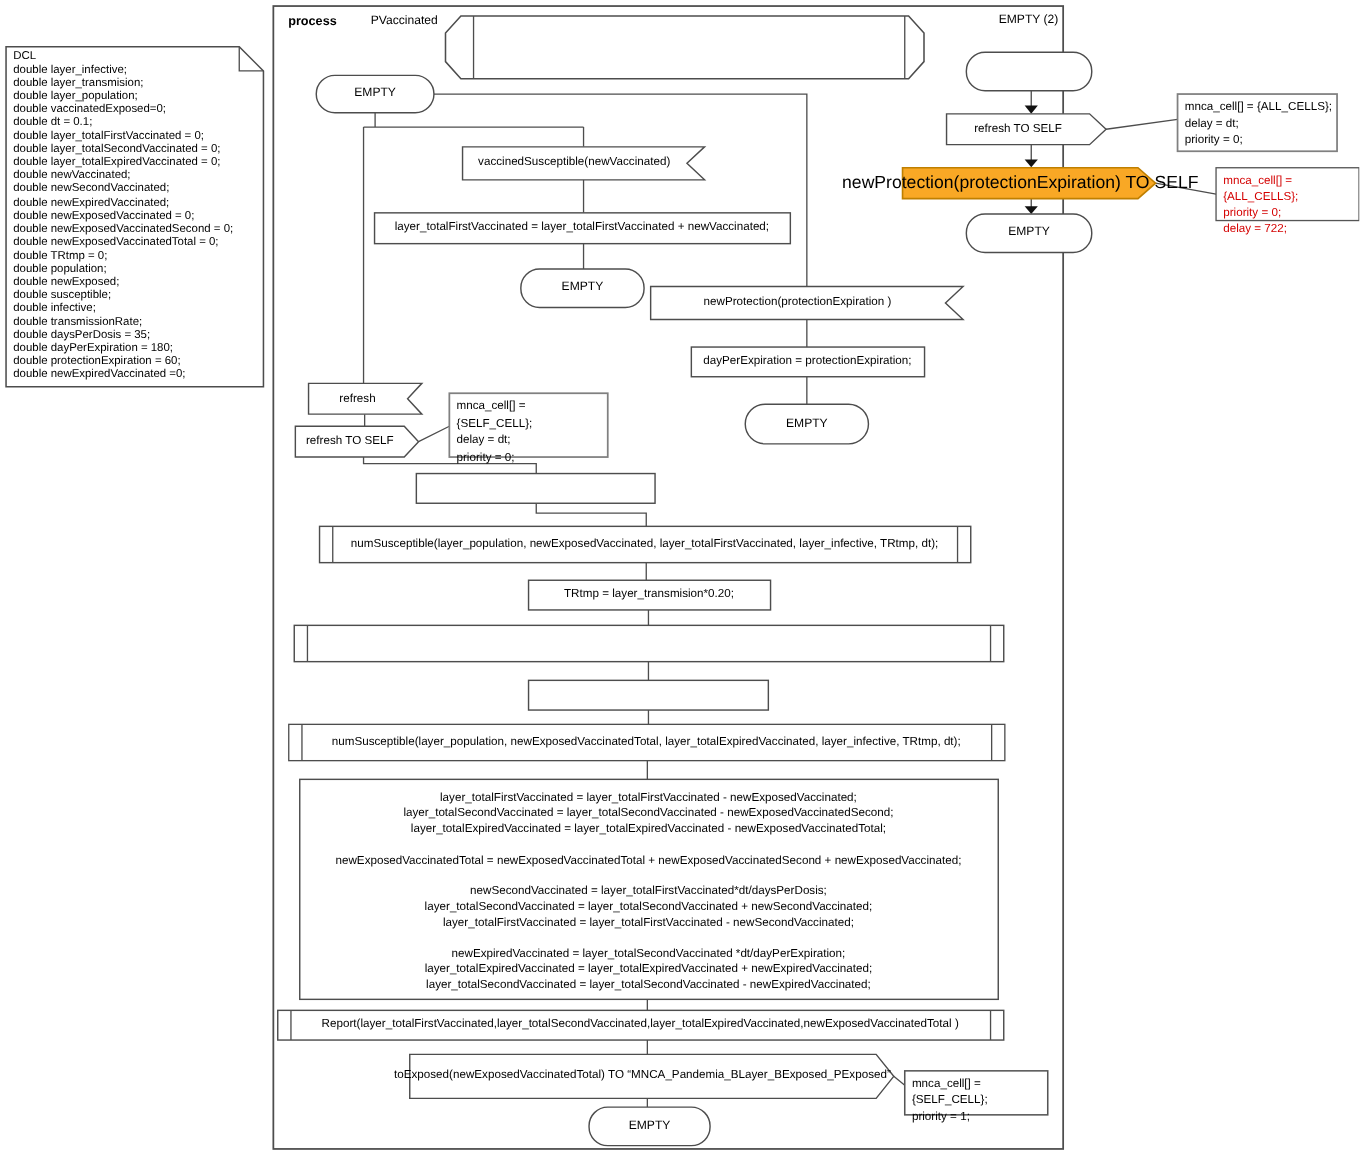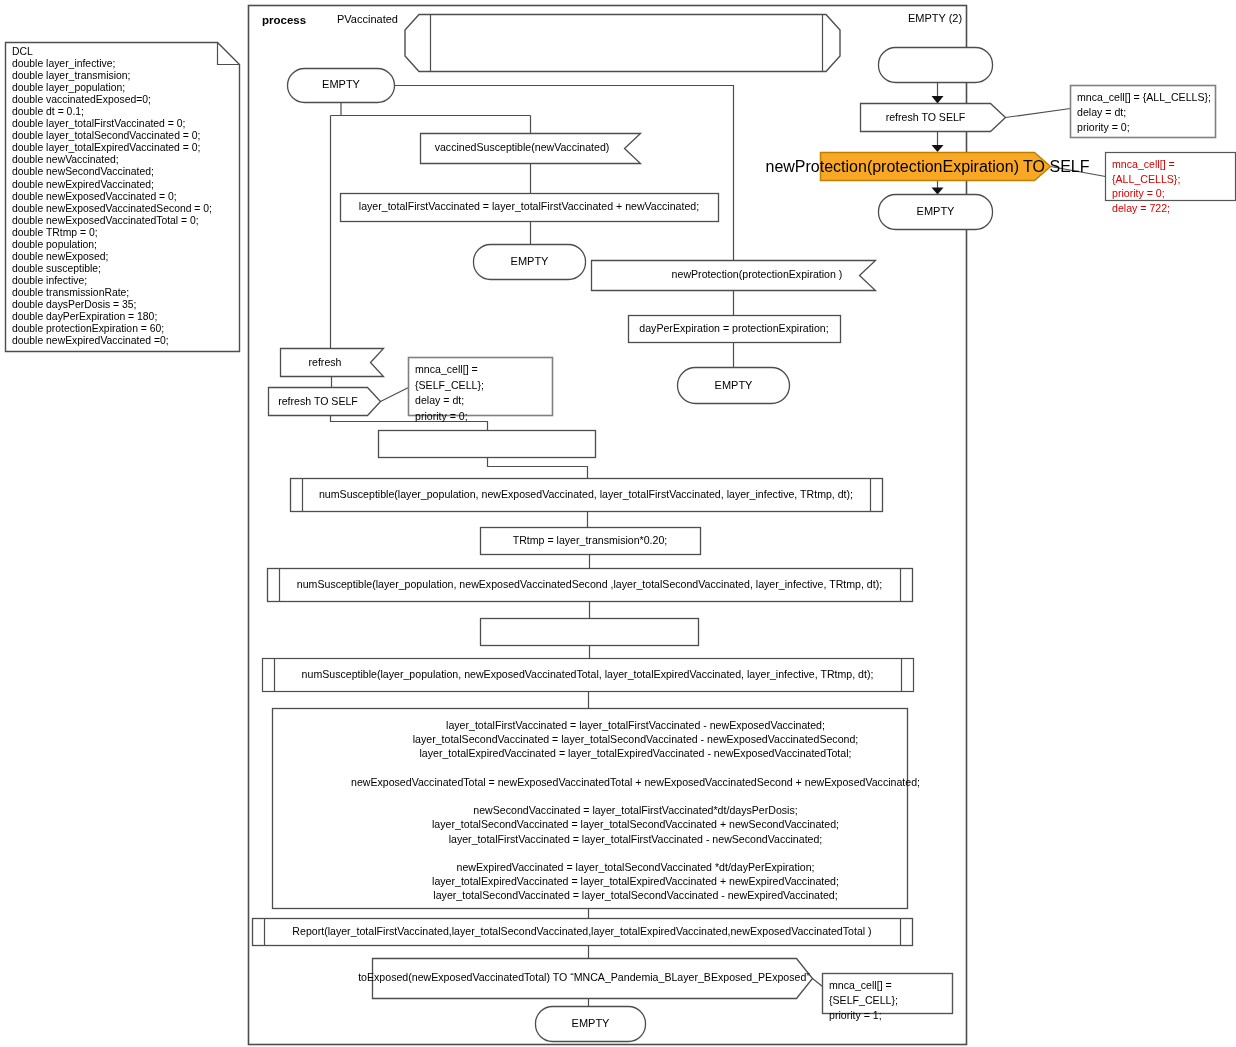--- a/index.html
+++ b/index.html
@@ -7,21 +7,21 @@
          font-family:"Liberation Sans", sans-serif;color:#000;overflow:hidden;}
   #wires,#shapes{position:absolute;left:0;top:0;}
   .lbl{position:absolute;display:flex;align-items:center;justify-content:center;
        text-align:center;font-size:10.6px;line-height:1.25;white-space:nowrap;z-index:3;}
   .left{justify-content:flex-start;text-align:left;}
   .preline{white-space:pre-line;display:block;}
   .wrap{white-space:normal;}
   .bold{font-weight:bold;}
   .red{color:#d40000;}
   .small{font-size:10.3px;line-height:12px;}
-  .blocktext{font-size:10.6px;line-height:14.2px;padding-top:10px;align-items:flex-start;padding-left:46px;}
+  .blocktext{font-size:10.6px;line-height:14.2px;padding-top:10px;align-items:flex-start;}
 </style>
 </head>
 <body>
 
 <div id="stage">
 
   <svg id="wires" width="1236" height="1047">
     <path fill="none" stroke="#4d4d4d" stroke-width="1.2" d="
       M341,102 V115.5 M330.5,115.5 H530.5 M330.5,115.5 V348.5 M530.5,115.5 V133.5
       M394.5,85.5 H733.5 V260.5
@@ -126,33 +126,32 @@
 
   <div class="lbl bold" style="left:262px;top:12px;width:56px;height:16px;font-size:11.5px;justify-content:flex-start;">process</div>
   <div class="lbl" style="left:337px;top:12px;width:90px;height:16px;font-size:11px;justify-content:flex-start;">PVaccinated</div>
 
 
   <div class="lbl" style="left:287px;top:68px;width:108px;height:34px;font-size:11px;">EMPTY</div>
   <div class="lbl" style="left:420px;top:133px;width:204px;height:30px;">vaccinedSusceptible(newVaccinated)</div>
   <div class="lbl" style="left:340px;top:193px;width:378px;height:28px;">layer_totalFirstVaccinated = layer_totalFirstVaccinated + newVaccinated;</div>
   <div class="lbl" style="left:473px;top:244px;width:113px;height:35px;font-size:11px;">EMPTY</div>
 
-  <div class="lbl" style="left:591px;top:260px;width:268px;height:30px;padding-left:32px;">newProtection(protectionExpiration )</div>
+  <div class="lbl" style="left:591px;top:260px;width:268px;height:30px;">newProtection(protectionExpiration )</div>
   <div class="lbl" style="left:628px;top:315px;width:212px;height:27px;">dayPerExpiration = protectionExpiration;</div>
   <div class="lbl" style="left:677px;top:367px;width:113px;height:37px;font-size:11px;">EMPTY</div>
 
   <div class="lbl" style="left:280px;top:348px;width:90px;height:29px;">refresh</div>
   <div class="lbl" style="left:268px;top:387px;width:100px;height:29px;">refresh TO SELF</div>
   <div class="lbl left preline" style="left:415px;top:362px;width:134px;height:50px;line-height:15.5px;">mnca_cell[] = {SELF_CELL};
 delay = dt;
 priority = 0;</div>
 
   <div class="lbl" style="left:290px;top:478px;width:592px;height:33px;">numSusceptible(layer_population, newExposedVaccinated, layer_totalFirstVaccinated, layer_infective, TRtmp, dt);</div>
   <div class="lbl" style="left:480px;top:527px;width:220px;height:27px;">TRtmp = layer_transmision*0.20;</div>
-  <div class="lbl" style="left:267px;top:568px;width:645px;height:33px;">numSusceptible(layer_population, newExposedVaccinatedSecond ,layer_totalSecondVaccinated, layer_infective, TRtmp, dt);</div>
   <div class="lbl" style="left:262px;top:658px;width:651px;height:33px;">numSusceptible(layer_population, newExposedVaccinatedTotal, layer_totalExpiredVaccinated, layer_infective, TRtmp, dt);</div>
 
   <div class="lbl preline blocktext" style="left:272px;top:708px;width:635px;height:190px;text-align:center;">layer_totalFirstVaccinated = layer_totalFirstVaccinated - newExposedVaccinated;
 layer_totalSecondVaccinated = layer_totalSecondVaccinated - newExposedVaccinatedSecond;
 layer_totalExpiredVaccinated = layer_totalExpiredVaccinated - newExposedVaccinatedTotal;
 
 newExposedVaccinatedTotal = newExposedVaccinatedTotal + newExposedVaccinatedSecond  + newExposedVaccinated;
 
 newSecondVaccinated = layer_totalFirstVaccinated*dt/daysPerDosis;
 layer_totalSecondVaccinated = layer_totalSecondVaccinated + newSecondVaccinated;

